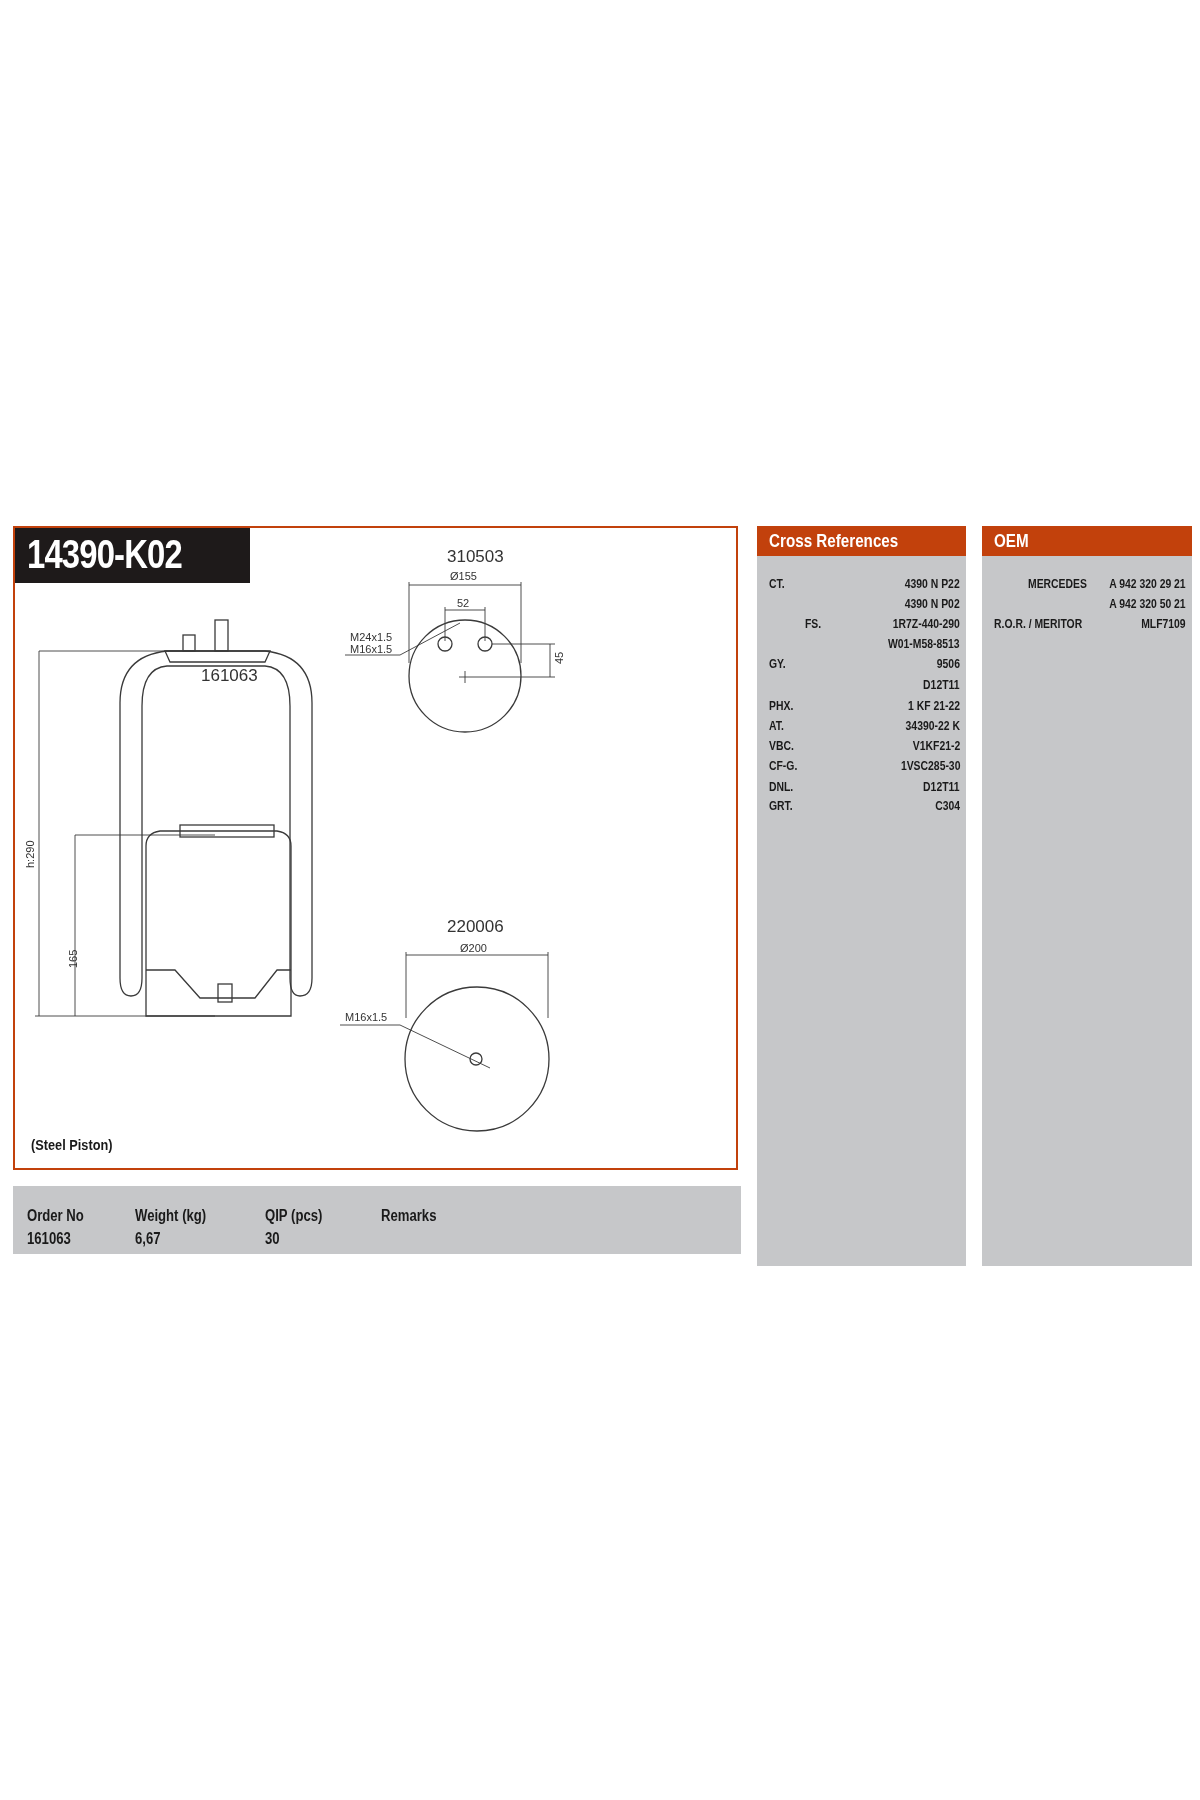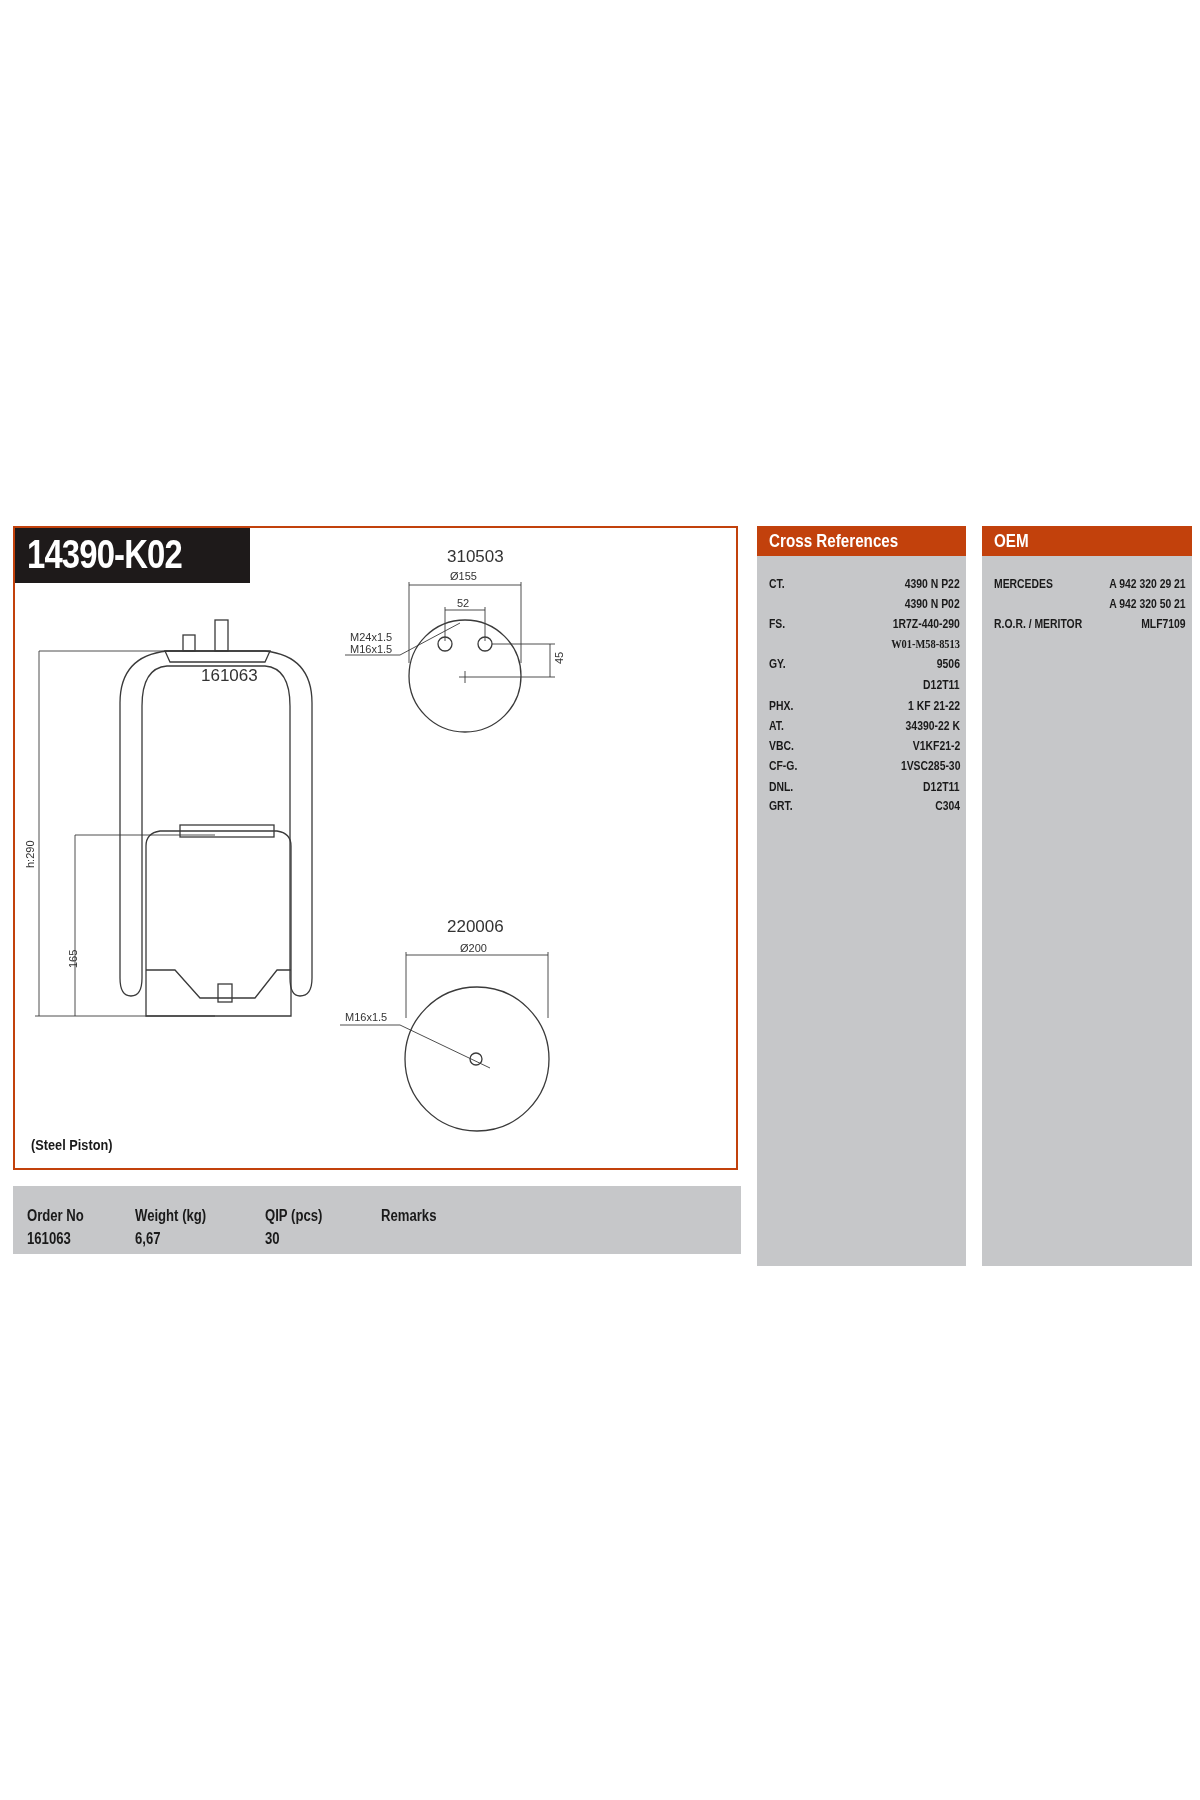--- a/index.html
+++ b/index.html
@@ -125,25 +125,25 @@
     <span>Cross References</span>
   </div>
   <div class="ref-row" style="top:50px;">
       <span class="ref-label">CT.</span>
       <span class="ref-value">4390 N P22</span>
     </div>
   <div class="ref-row" style="top:70px;">
       <span class="ref-label"></span>
       <span class="ref-value">4390 N P02</span>
     </div>
-  <div class="ref-row" style="top:90px;">
+  <div class="ref-row" style="top:90px;margin-left:36px;">
       <span class="ref-label">FS.</span>
       <span class="ref-value">1R7Z-440-290</span>
     </div>
-  <div class="ref-row" style="top:110px;font-family:Liberation Serif, serif;">
+  <div class="ref-row" style="top:110px;">
       <span class="ref-label"></span>
       <span class="ref-value">W01-M58-8513</span>
     </div>
   <div class="ref-row" style="top:130px;">
       <span class="ref-label">GY.</span>
       <span class="ref-value">9506</span>
     </div>
   <div class="ref-row" style="top:151px;">
       <span class="ref-label"></span>
       <span class="ref-value">D12T11</span>
@@ -171,21 +171,21 @@
   <div class="ref-row" style="top:272px;">
       <span class="ref-label">GRT.</span>
       <span class="ref-value">C304</span>
     </div>
 </div>
 
 <div class="side-panel" style="left:982px; width:210px;">
   <div class="panel-head">
     <span>OEM</span>
   </div>
-  <div class="ref-row" style="top:50px;">
+  <div class="ref-row" style="top:50px;margin-left:34px;">
       <span class="ref-label">MERCEDES</span>
       <span class="ref-value">A 942 320 29 21</span>
     </div>
   <div class="ref-row" style="top:70px;">
       <span class="ref-label"></span>
       <span class="ref-value">A 942 320 50 21</span>
     </div>
   <div class="ref-row" style="top:90px;">
       <span class="ref-label">R.O.R. / MERITOR</span>
       <span class="ref-value">MLF7109</span>

